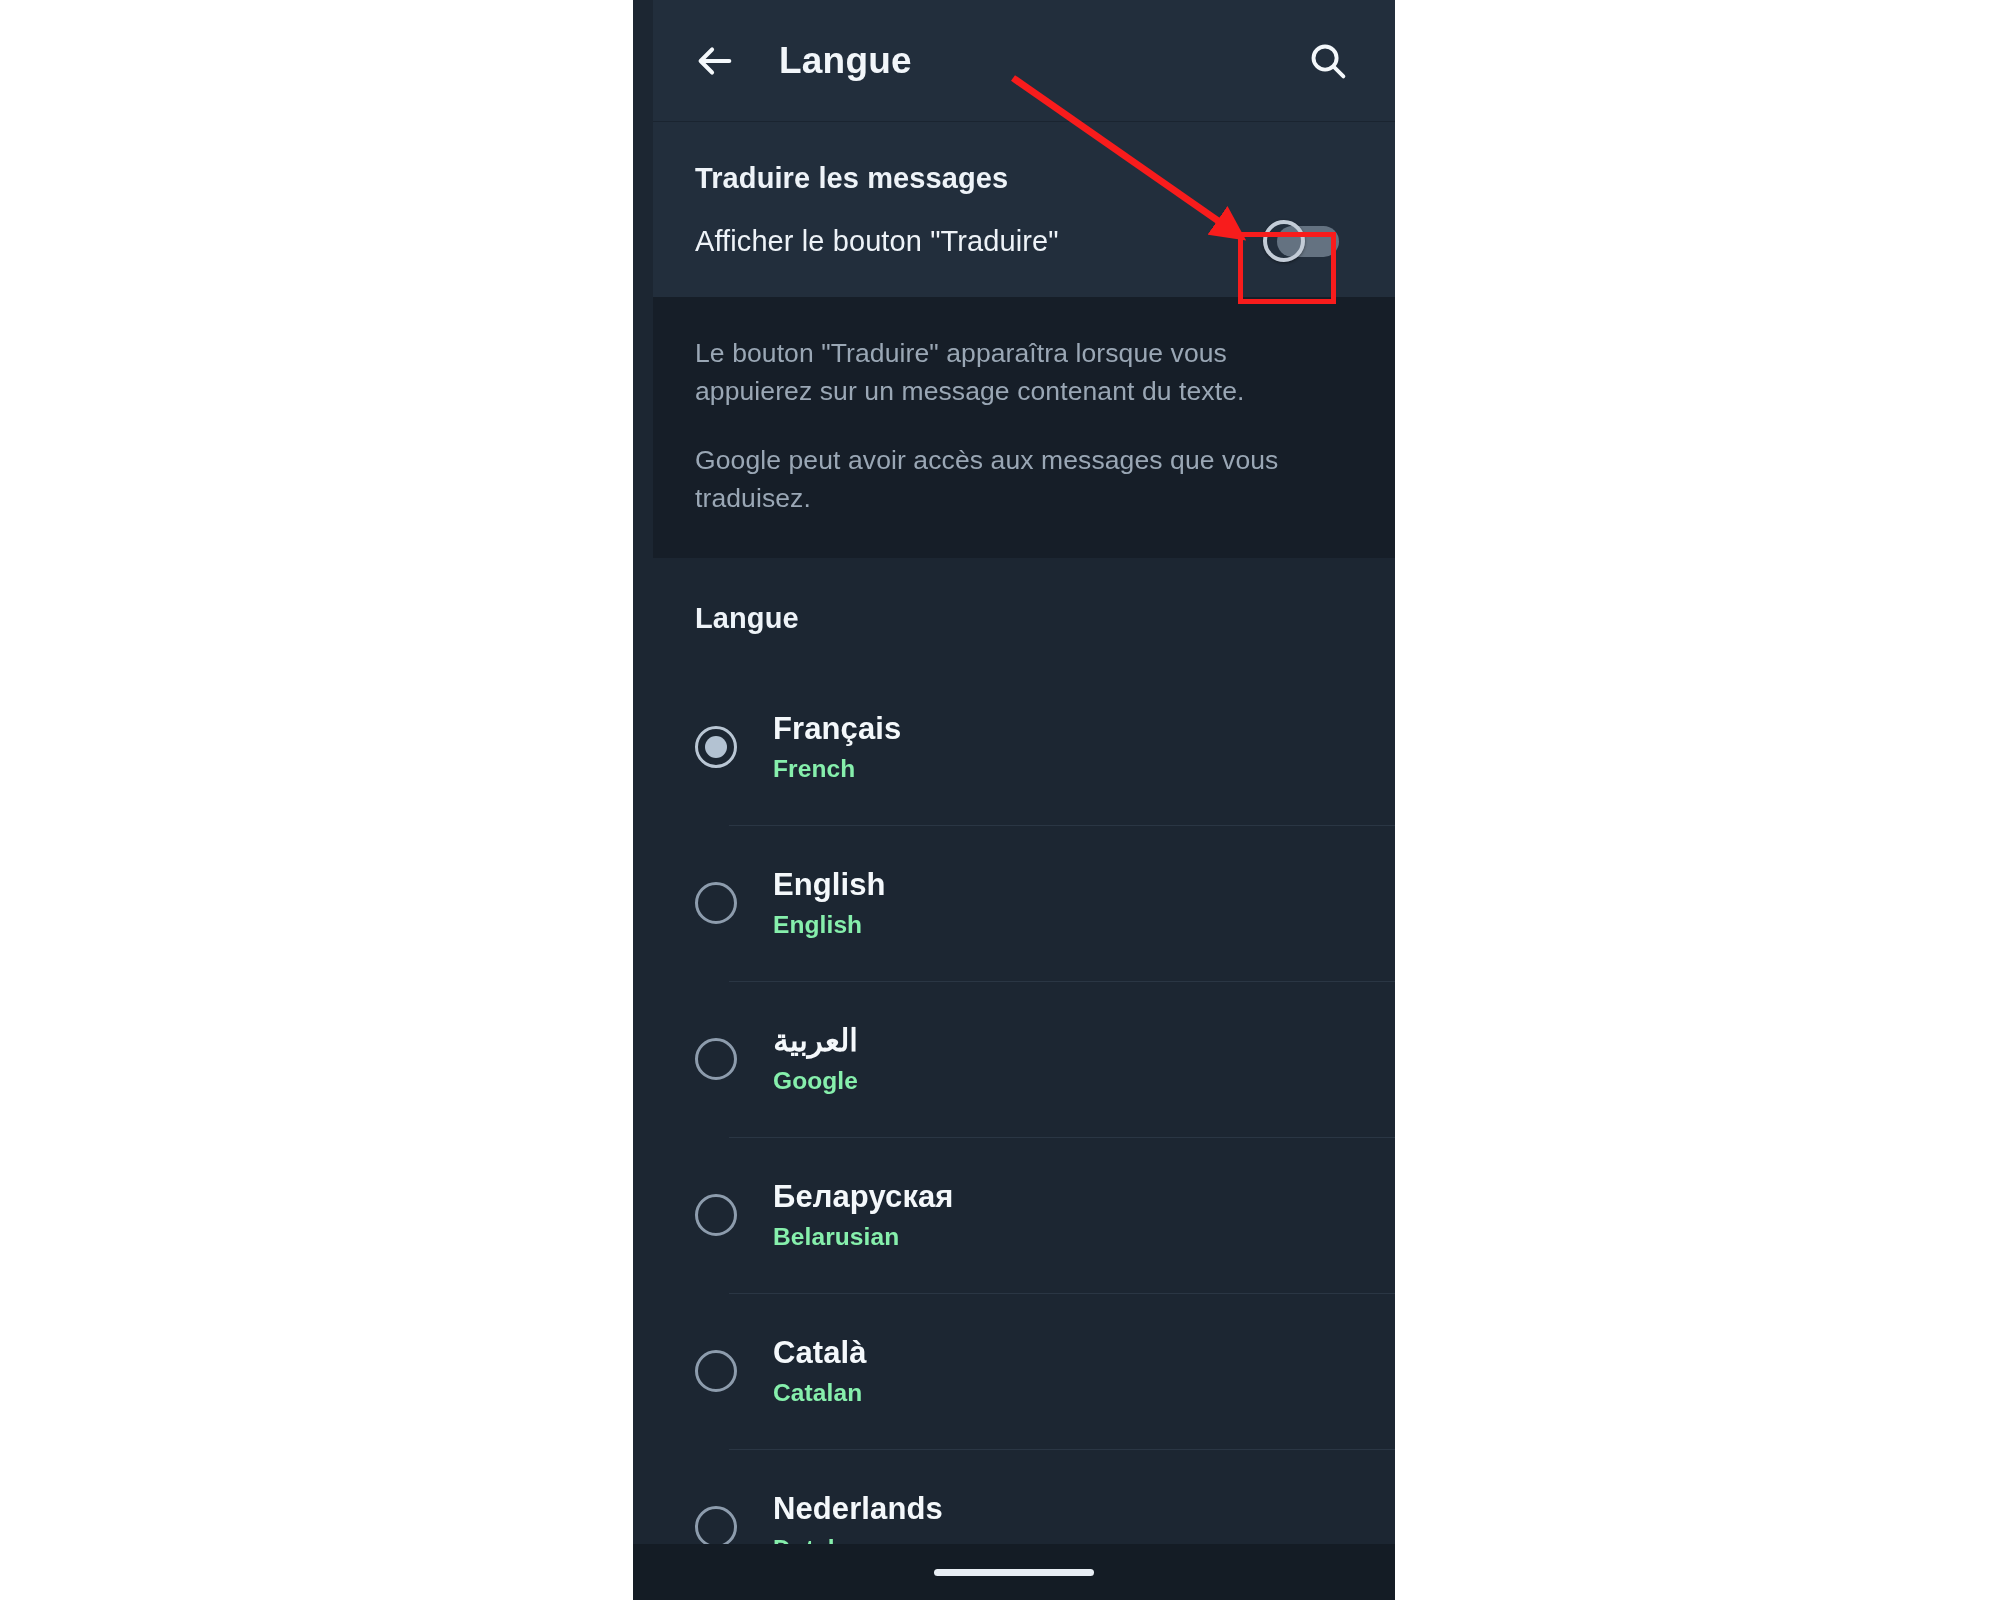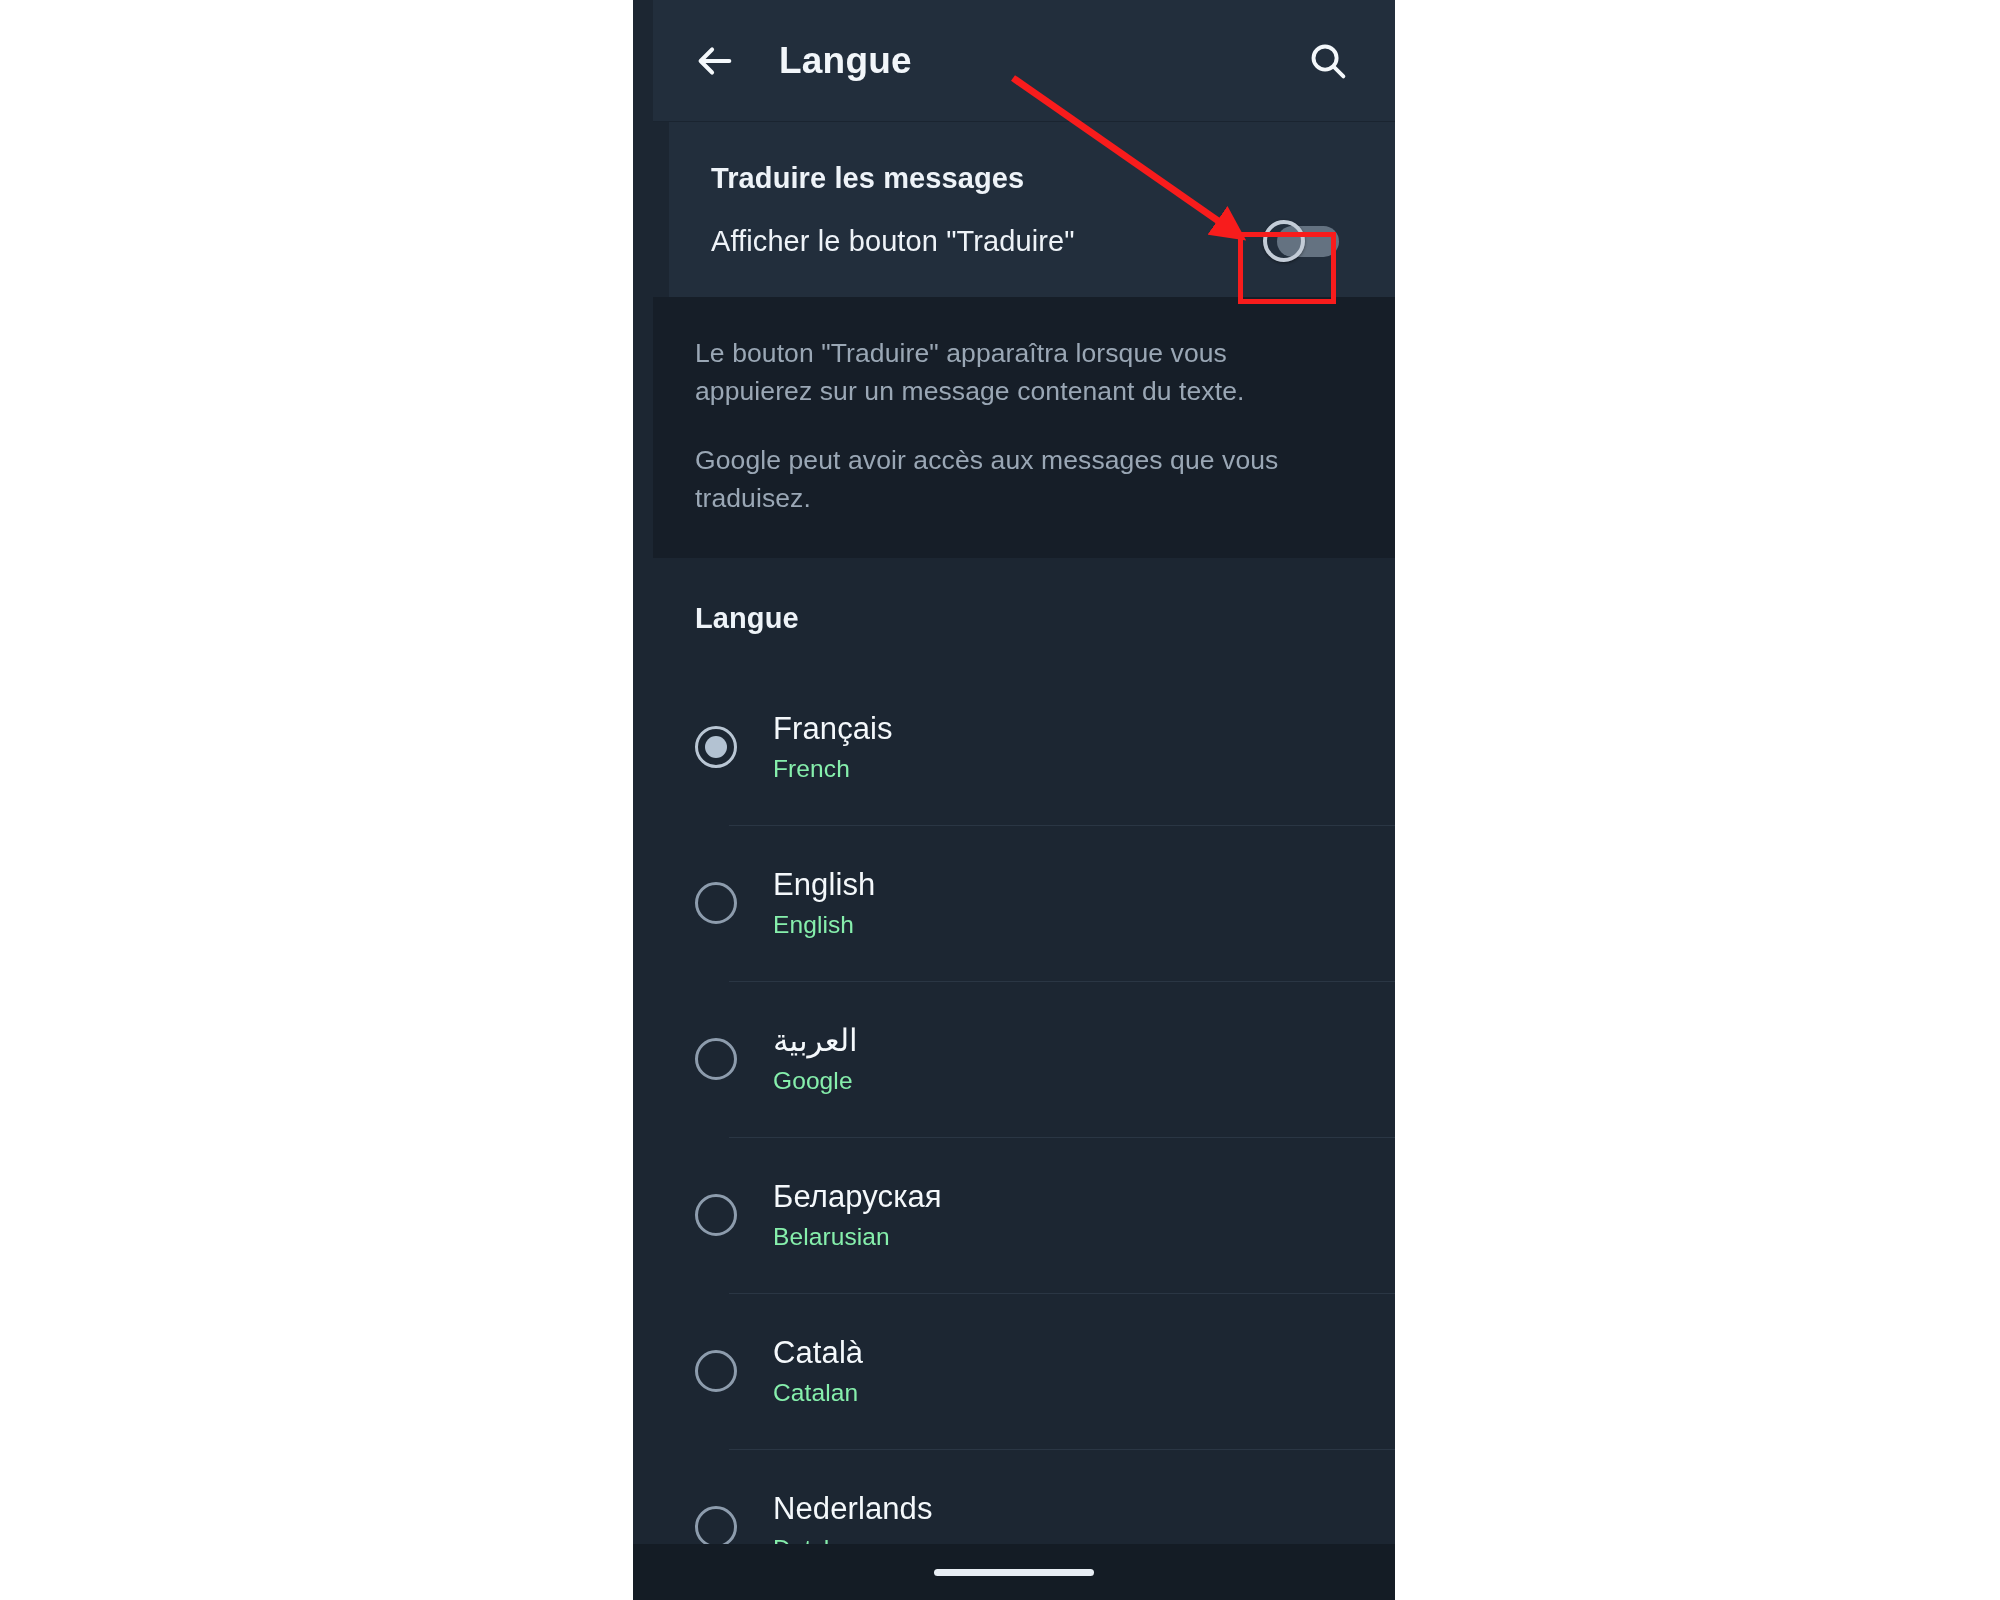--- a/index.html
+++ b/index.html
@@ -51,21 +51,20 @@
     width:86px; height:86px;
     margin-right:24px;
     display:flex; align-items:center; justify-content:center;
     cursor:pointer;
   }
 
   
   .translate-section {
     background:#222e3c;
     padding:0 0 14px 0;
-    margin-left:16px;
   }
   .section-heading {
     font-size:29px;
     font-weight:bold;
     color:#eef3f8;
     padding:40px 0 0 42px;
     letter-spacing:0.1px;
   }
   .switch-row {
     display:flex;
@@ -126,20 +125,21 @@
     padding:44px 0 34px 42px;
     letter-spacing:0.1px;
   }
   .lang-item {
     display:flex;
     align-items:center;
     padding:0 20px 0 42px;
     height:156px;
     cursor:pointer;
     position:relative;
+    font-weight:bold;
   }
   .lang-item + .lang-item::before,
   .lang-item.has-top-rule::before {
     content:"";
     position:absolute;
     left:76px; right:0; top:0;
     height:1px;
     background:#2a3644;
   }
   .radio {

